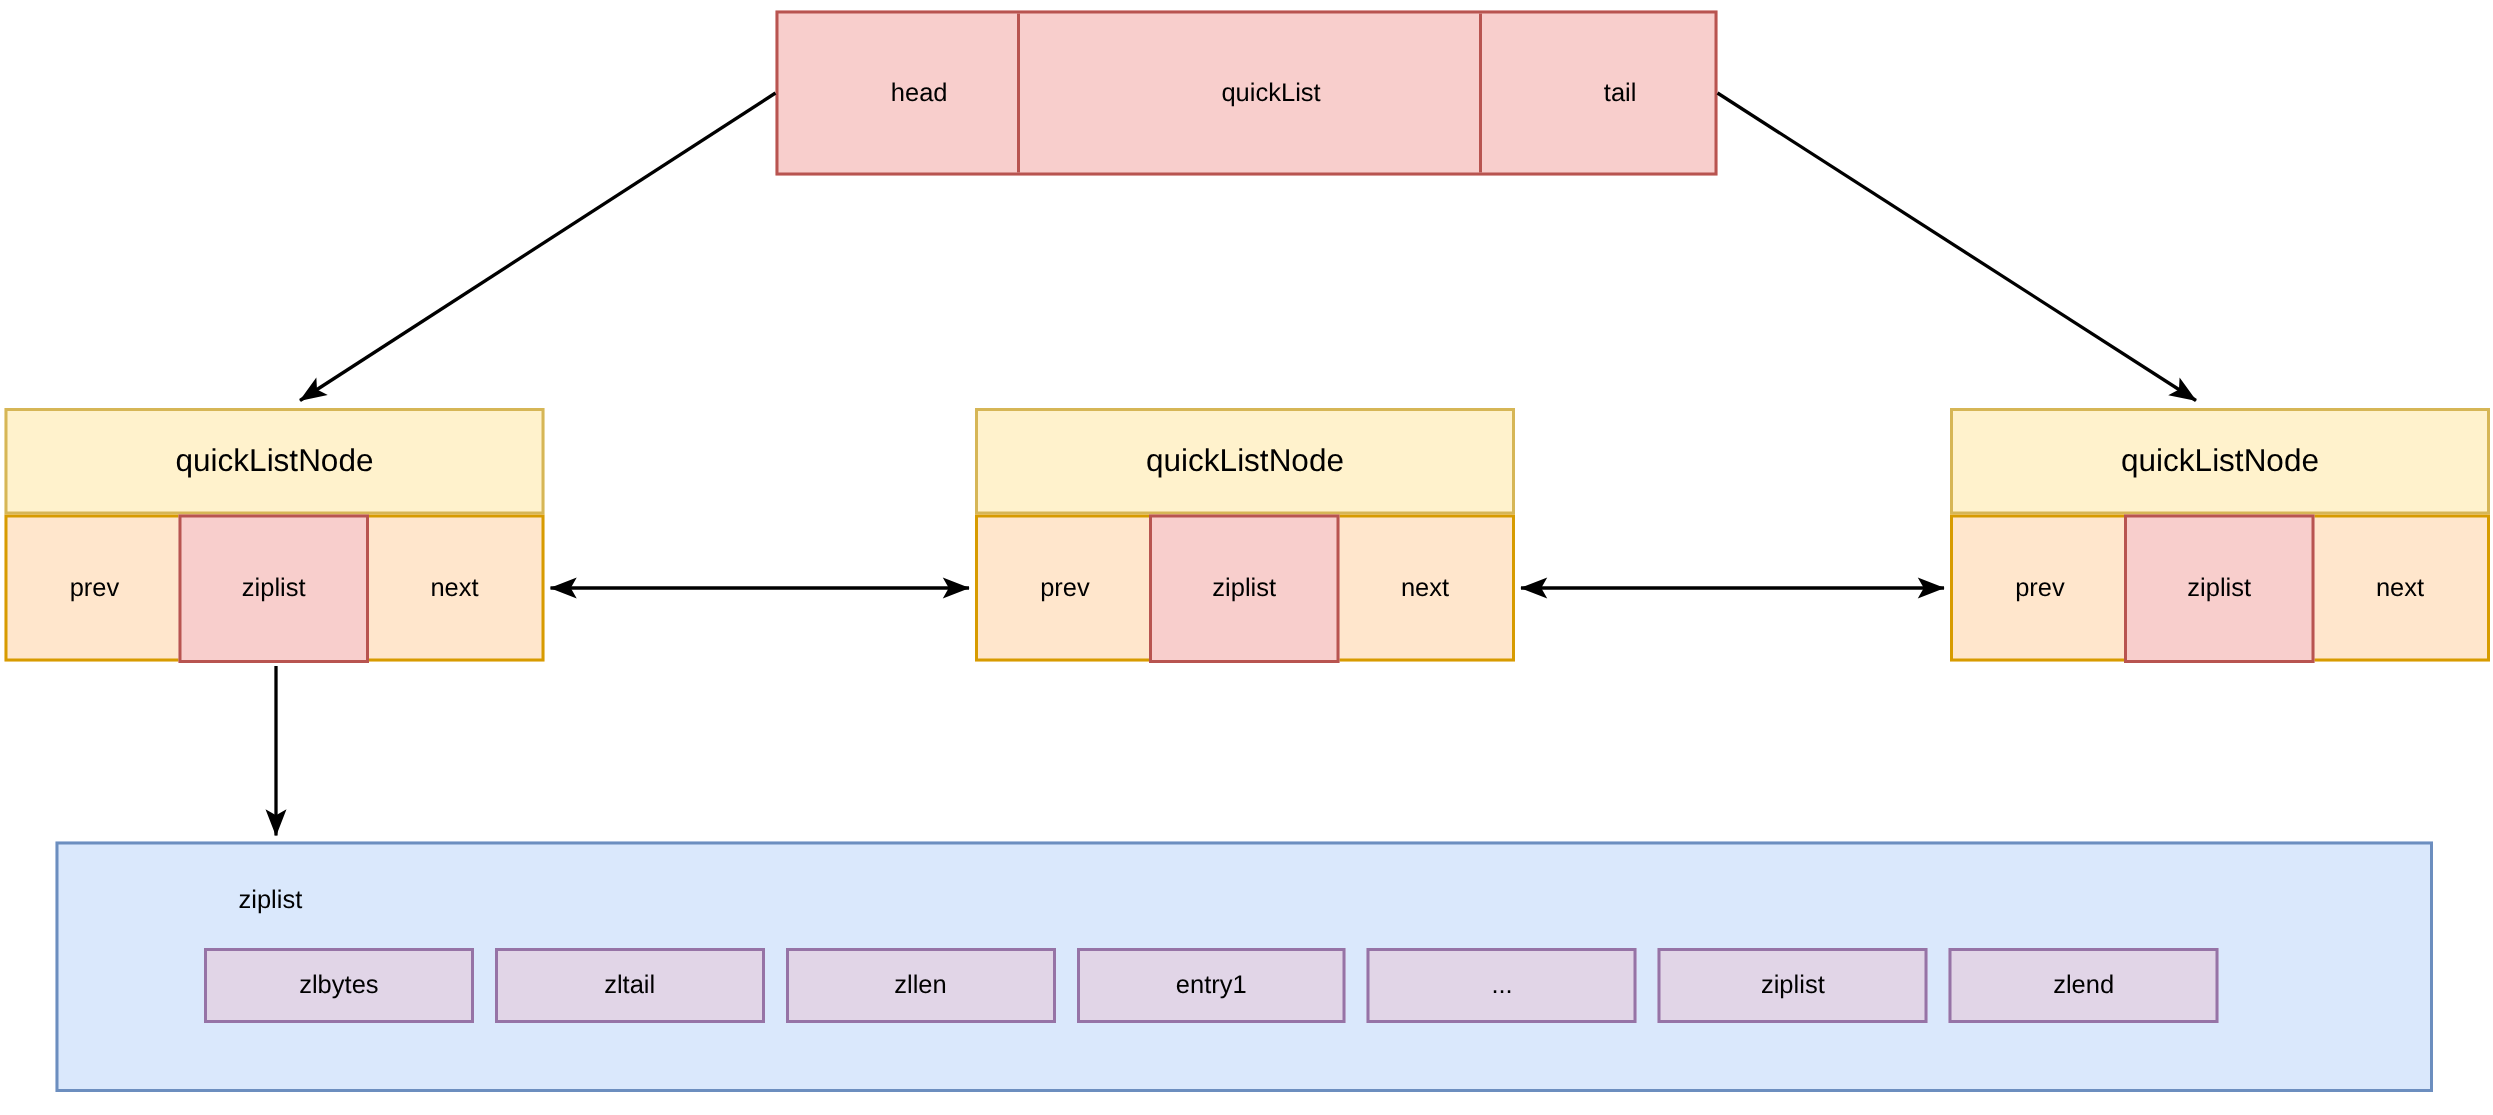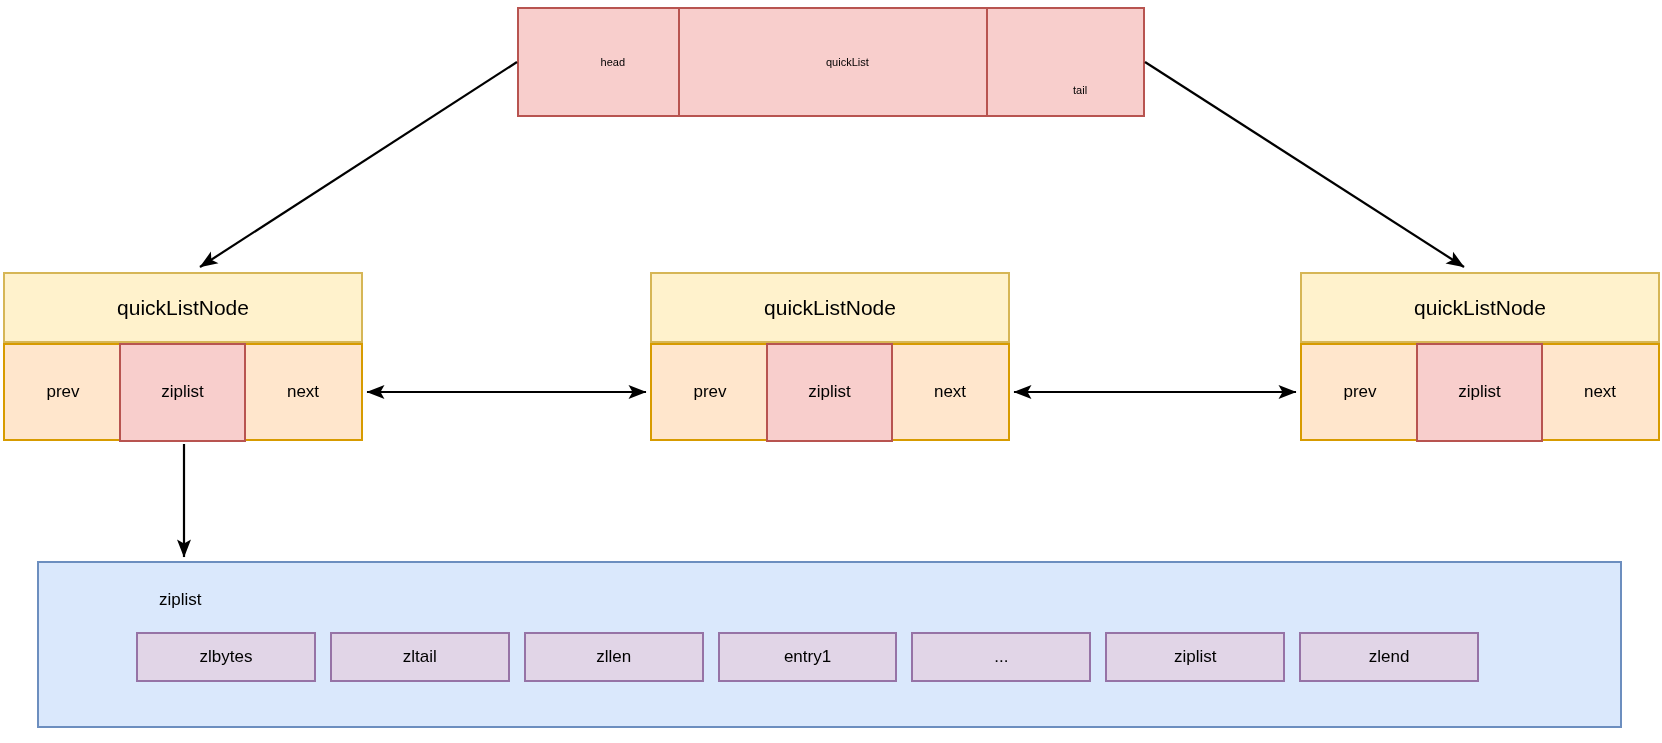--- a/index.html
+++ b/index.html
@@ -15,23 +15,23 @@
   html,body{background:#ffffff;}
   body{font-family:"Liberation Sans", sans-serif;color:var(--text-color);}
   .canvas{position:relative;width:1662px;height:743px;background:#ffffff;overflow:hidden;}
   .arrow-layer{position:absolute;left:0;top:0;width:1662px;height:743px;pointer-events:none;z-index:5;}
   .arrow-line{stroke:var(--arrow-color);stroke-width:2.2px;}
   .arrow-head{fill:var(--arrow-color);}
 
   
   .top-box{position:absolute;left:517px;top:7px;width:628px;height:110px;
     background:var(--red-fill);border:2.5px solid var(--red-stroke);display:flex;z-index:2;}
-  .top-box .tcell{height:100%;font-size:11px;display:flex;align-items:center;justify-content:center;padding-left:29px;}
+  .top-box .tcell{height:100%;font-size:17px;display:flex;align-items:center;justify-content:center;padding-left:29px;}
   .top-box .tcell.mid{border-left:2.5px solid var(--red-stroke);border-right:2.5px solid var(--red-stroke);}
-  .tcell.c0{width:169px;} .tcell.c1{width:333px;} .tcell.c2{width:165px;margin-top:28px;}
+  .tcell.c0{width:169px;} .tcell.c1{width:333px;} .tcell.c2{width:165px;}
 
   
   .node{position:absolute;top:272px;width:360px;height:169px;z-index:2;}
   .node-header{position:absolute;left:0;top:0;width:360px;height:71px;
     background:var(--yellow-fill);border:2px solid var(--yellow-stroke);
     display:flex;align-items:center;justify-content:center;font-size:21px;}
   .node-body{position:absolute;left:0;top:71px;width:360px;height:98px;
     background:var(--orange-fill);border:2.5px solid var(--orange-stroke);padding-left:28px;}
   .node-body .ncell{position:absolute;top:0;height:100%;display:flex;align-items:center;justify-content:center;font-size:17px;}
   .ncell.prev{left:0;width:118px;border-right:2.5px solid var(--orange-stroke);}

